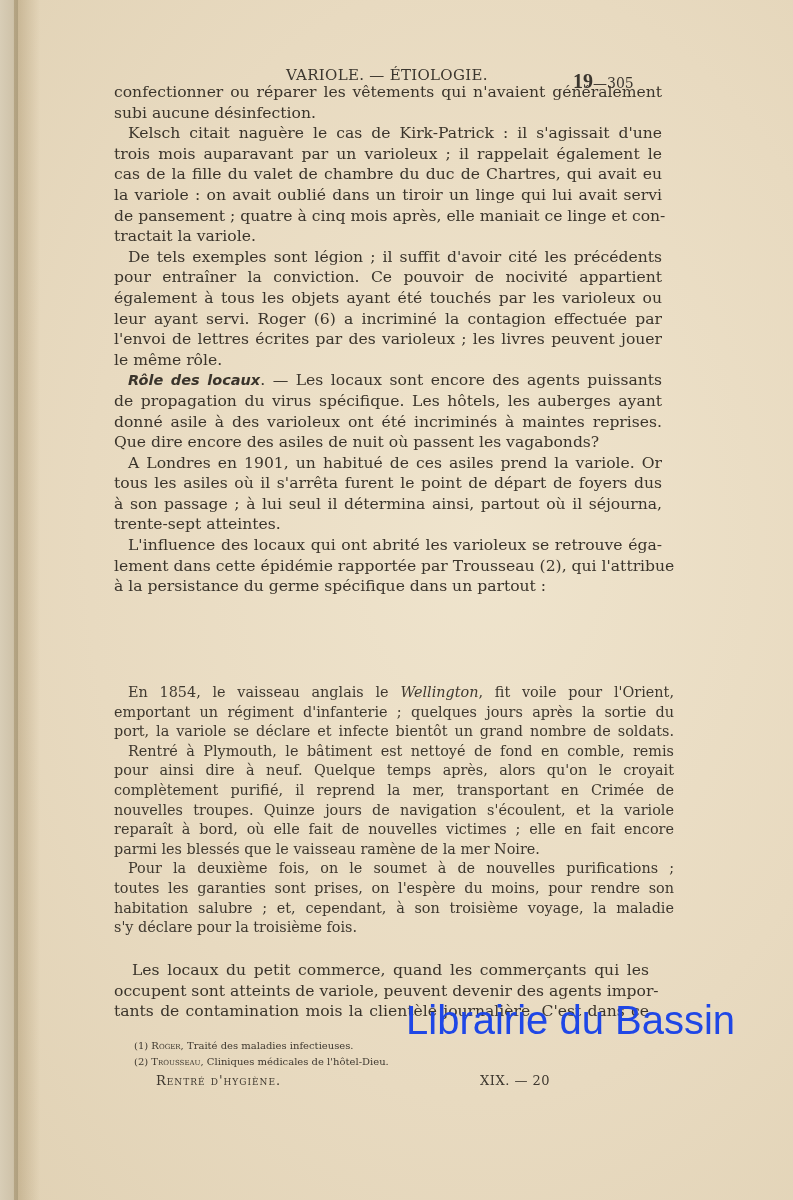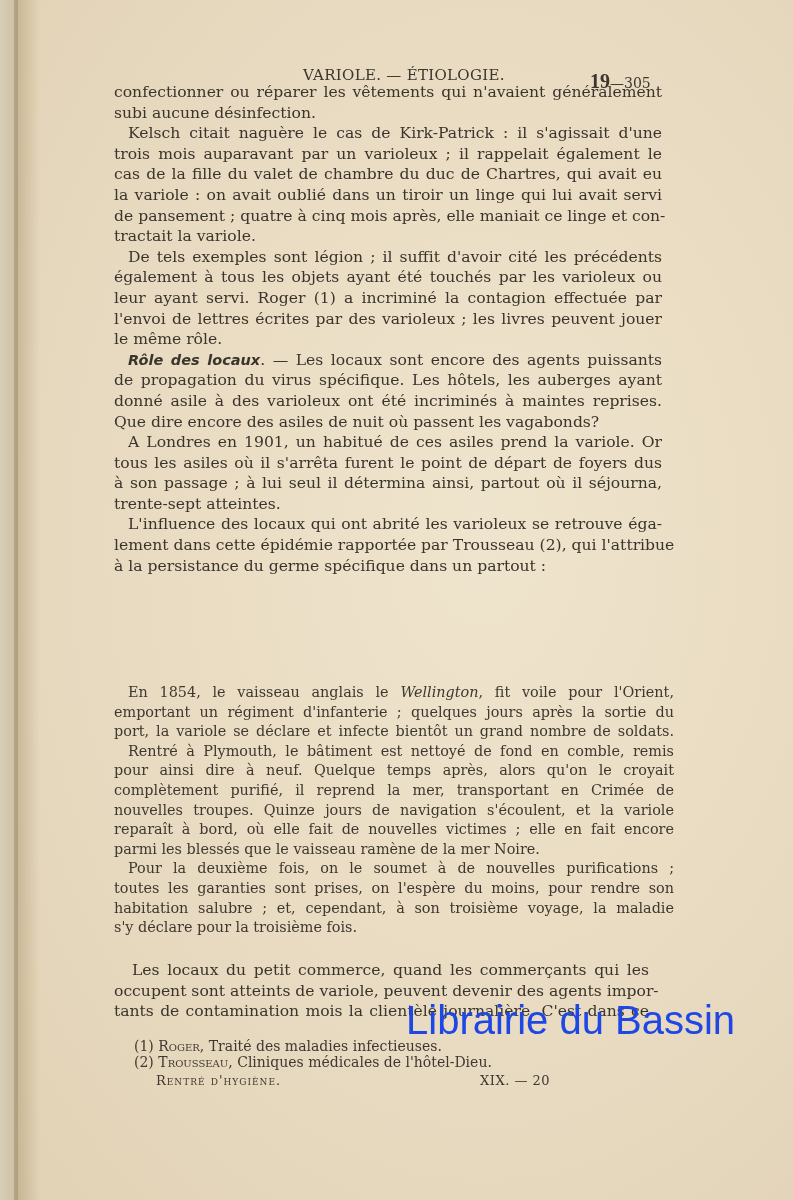--- a/index.html
+++ b/index.html
@@ -15,21 +15,21 @@
     }
     .gutter {
       position: absolute; left: 14px; top: 0; width: 26px; height: 1200px;
       background: linear-gradient(90deg, rgba(140,115,70,0.35), rgba(200,180,140,0.0));
     }
     .page {
       position: absolute; left: 18px; top: 0; width: 775px; height: 1200px;
       background: radial-gradient(ellipse at 60% 45%, #efe4cd 0%, #e8dac0 60%, #e1d2b5 100%);
     }
     .header {
-      position: absolute; top: 66px; left: 17px; width: 633px; height: 24px;
+      position: absolute; top: 66px; left: 0; width: 633px; height: 24px;
     }
     .running-title {
       position: absolute; left: 268px; top: 0;
       font-size: 15px; letter-spacing: 0.3px; color: #3b362e;
     }
     .folio {
       position: absolute; left: 555px; top: 4px; font-size: 14px; color: #3b362e;
     }
     .folio b { font-weight: bold; font-size: 20px; font-family: Liberation Serif, serif; }
     .text {
@@ -42,21 +42,21 @@
     .line.last { text-align-last: left; }
     .block1 { top: 82px; }
     .quote {
       position: absolute; left: 96px; top: 683px; width: 560px;
       font-size: 14.4px; line-height: 19.6px; color: #3e382f;
     }
     .quote .line { }
     .block3 { top: 960px; width: 556px; }
     .footnotes {
       position: absolute; left: 116px; top: 1038px; width: 500px;
-      font-size: 14px; line-height: 16px; color: #3e382f;
+      font-size: 10px; line-height: 16px; color: #3e382f;
     }
     .sc { font-variant: small-caps; }
     .footer {
       position: absolute; top: 1073px; left: 0; width: 775px; font-size: 13px; color: #3e382f;
     }
     .footer-left { position: absolute; left: 138px; font-variant: small-caps; letter-spacing: 1px; }
     .footer-right { position: absolute; left: 462px; letter-spacing: 0.5px; }
     .watermark {
       position: absolute; left: 388px; top: 998px;
       font-family: "Liberation Sans", sans-serif; font-size: 40px; color: #1f47e6;
@@ -83,22 +83,23 @@
     <p>
       <span class="line" style="text-indent:14px">Kelsch citait naguère le cas de Kirk-Patrick : il s'agissait d'une</span>
       <span class="line">trois mois auparavant par un varioleux ; il rappelait également le</span>
       <span class="line">cas de la fille du valet de chambre du duc de Chartres, qui avait eu</span>
       <span class="line">la variole : on avait oublié dans un tiroir un linge qui lui avait servi</span>
       <span class="line">de pansement ; quatre à cinq mois après, elle maniait ce linge et con-</span>
       <span class="line last">tractait la variole.</span>
     </p>
     <p>
       <span class="line" style="text-indent:14px">De tels exemples sont légion ; il suffit d'avoir cité les précédents</span>
+      <span class="line">pour entraîner la conviction. Ce pouvoir de nocivité appartient</span>
       <span class="line">également à tous les objets ayant été touchés par les varioleux ou</span>
-      <span class="line">leur ayant servi. Roger (1) a incriminé la contagion effectuée par</span>
+      <span class="line">leur ayant servi. Roger (6) a incriminé la contagion effectuée par</span>
       <span class="line">l'envoi de lettres écrites par des varioleux ; les livres peuvent jouer</span>
       <span class="line last">le même rôle.</span>
     </p>
     <p>
       <span class="line" style="text-indent:14px"><em style="font-family:'DejaVu Sans',sans-serif;font-weight:bold;font-style:italic;font-size:14.5px">Rôle des locaux</em><span>. — Les locaux sont encore des agents puissants</span></span>
       <span class="line">de propagation du virus spécifique. Les hôtels, les auberges ayant</span>
       <span class="line">donné asile à des varioleux ont été incriminés à maintes reprises.</span>
       <span class="line last">Que dire encore des asiles de nuit où passent les vagabonds?</span>
     </p>
     <p>

